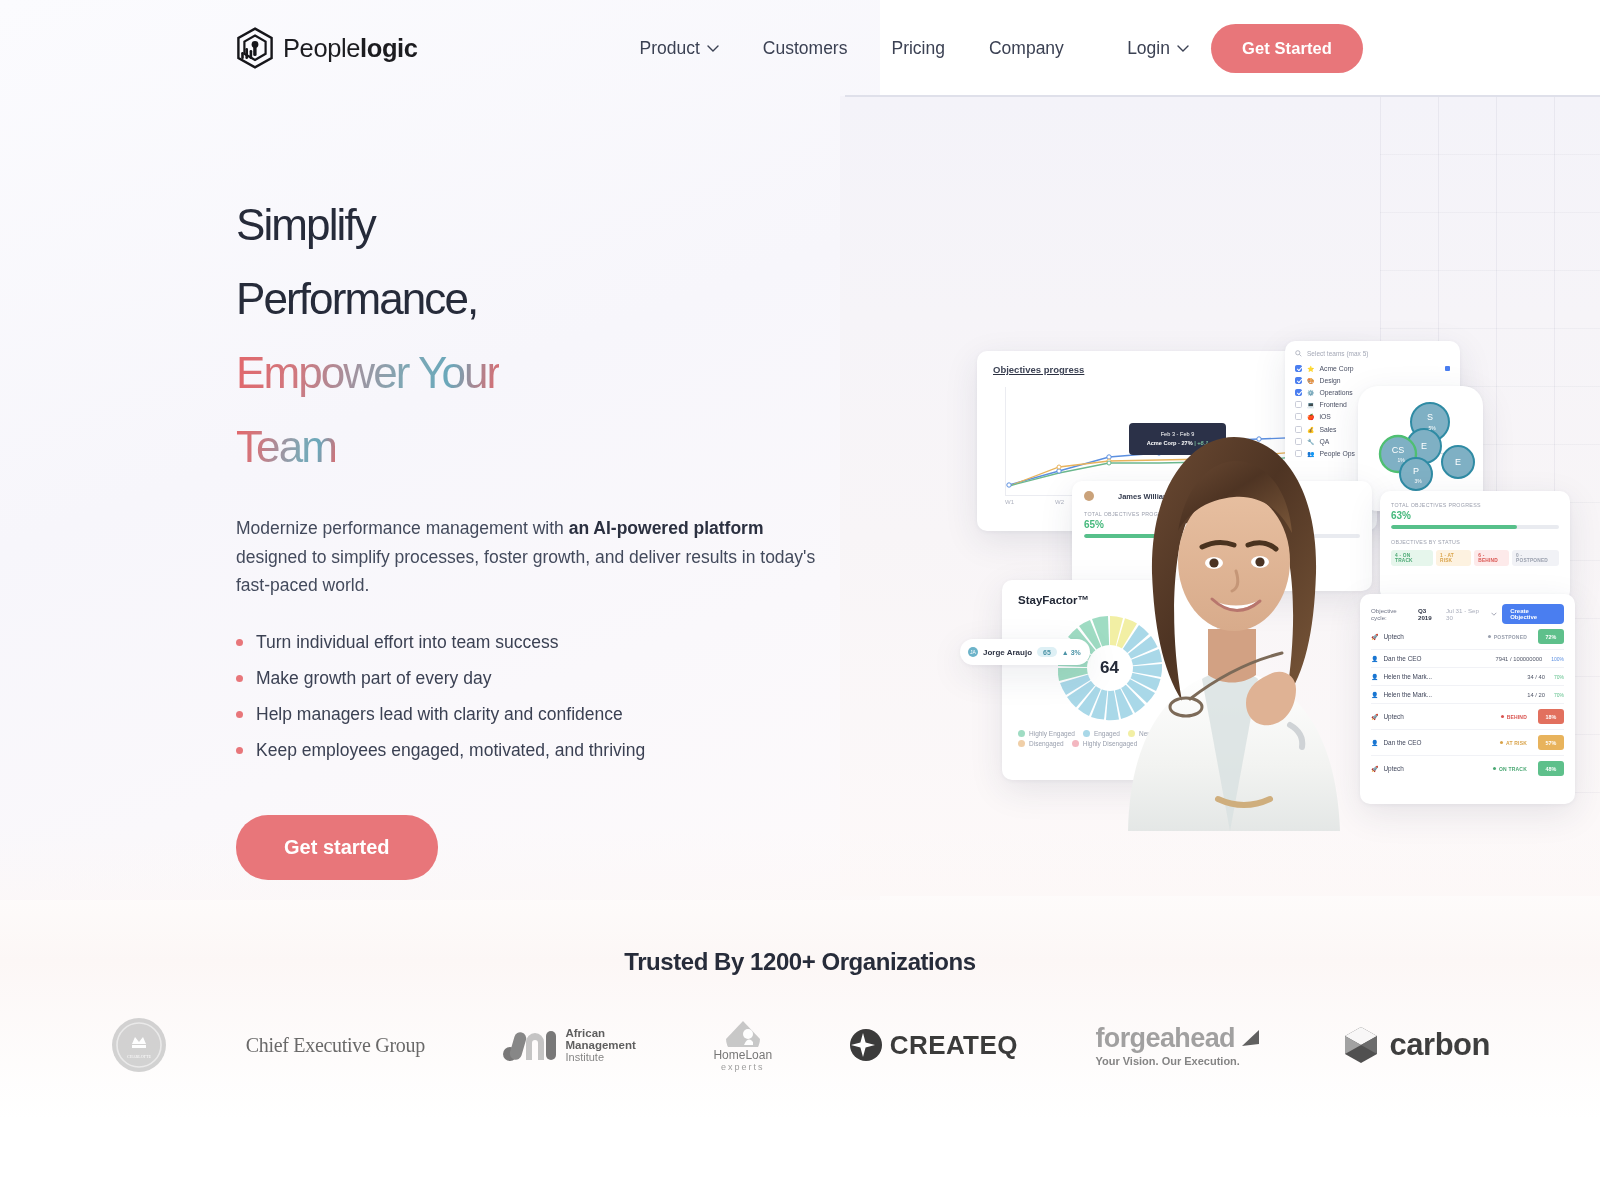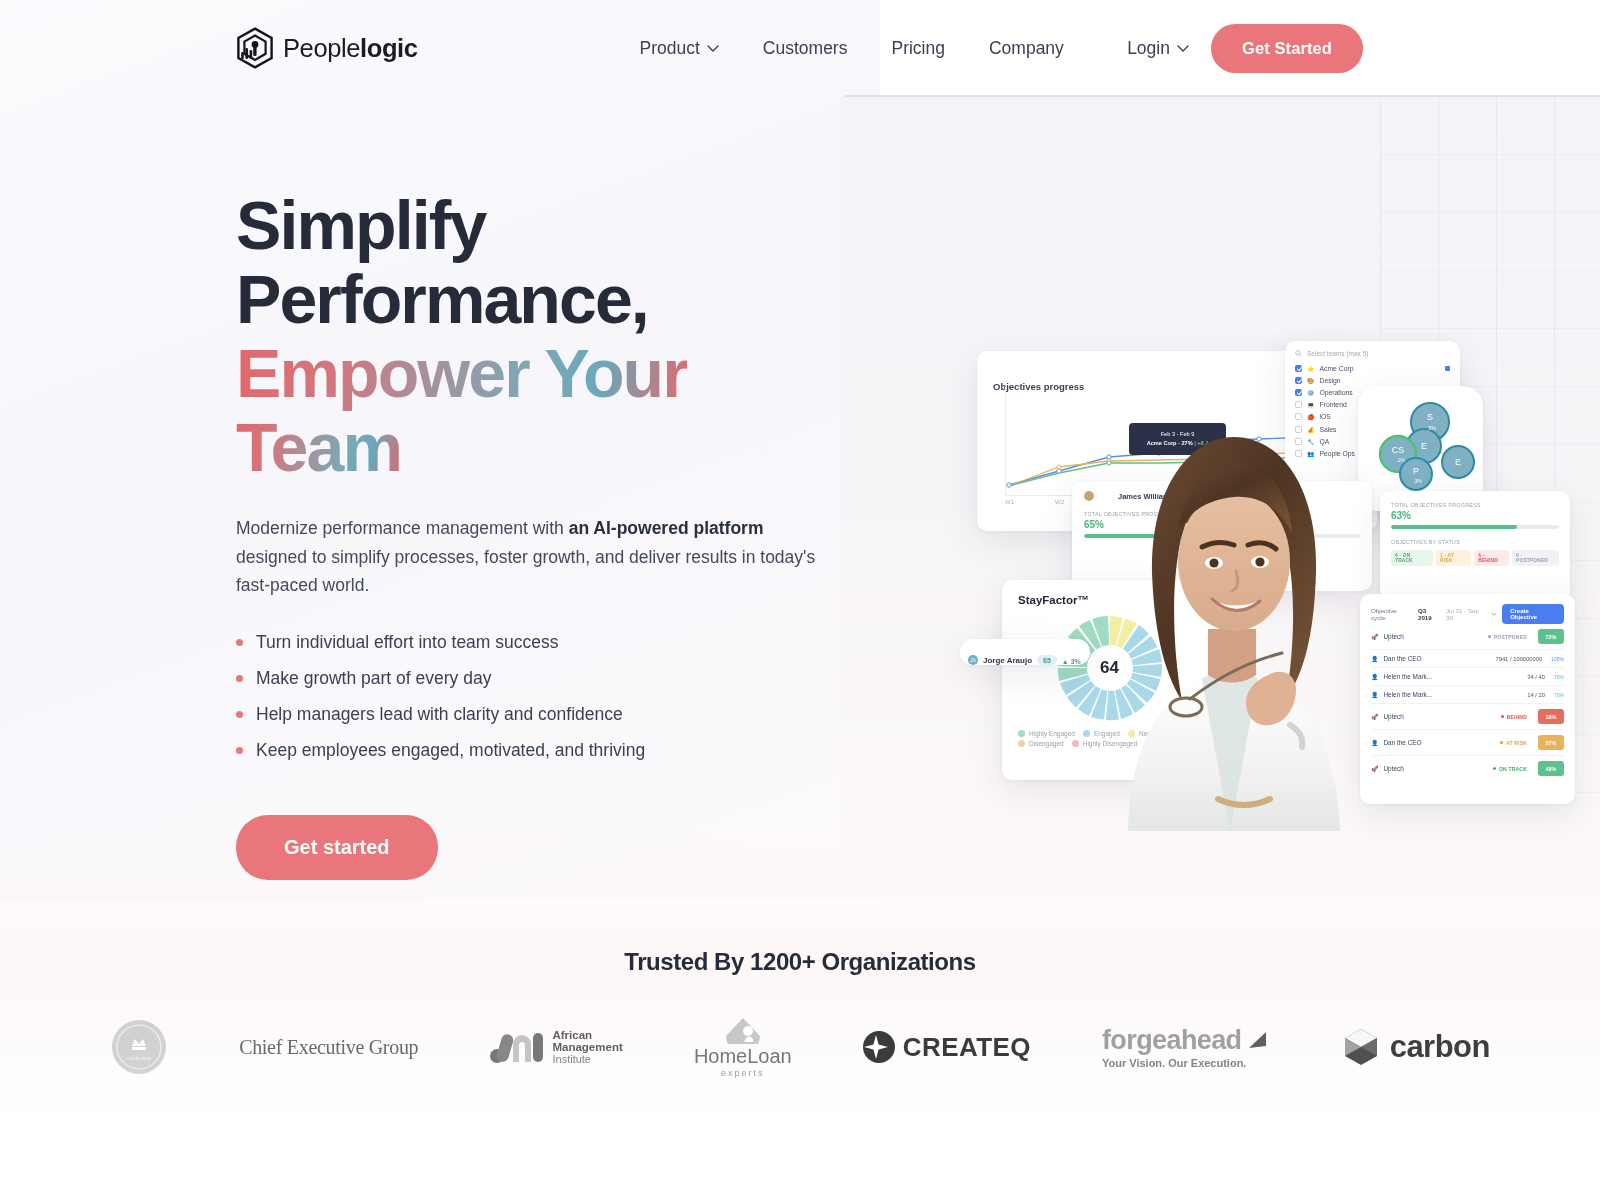--- a/index.html
+++ b/index.html
@@ -69,21 +69,21 @@
   .cta-top {
     background: #e8767a; color: #fff; border: none; border-radius: 26px;
     font-family: inherit; font-size: 16.5px; font-weight: 600;
     padding: 15px 31px; cursor: pointer; letter-spacing: .1px;
   }
 
   
   .hero { position: relative; z-index: 10; width: 1600px; height: 740px; }
   .hero-copy { position: absolute; left: 236px; top: 92px; width: 600px; }
   h1.headline {
-    font-size: 68px; line-height: 74px; font-weight: 700;
+    font-size: 44px; line-height: 74px; font-weight: 400;
     letter-spacing: -1.9px; color: #262b3a;
   }
   .grad {
     background: linear-gradient(100deg, #e2676b 0%, #d0787f 24%, #a2939f 45%, #7fa7b4 64%, #6aa8bb 80%, #e1696d 100%);
     -webkit-background-clip: text; background-clip: text;
     -webkit-text-fill-color: transparent; color: transparent;
   }
   .sub {
     margin-top: 30px; font-size: 17.5px; line-height: 28.5px;
     color: #434a5c; width: 580px;
@@ -104,21 +104,21 @@
     padding: 21px 48px; cursor: pointer;
   }
 
   
   .collage { position: absolute; left: 960px; top: 150px; width: 600px; height: 600px; z-index: 12; }
   .card {
     position: absolute; background: #fff; border-radius: 10px;
     box-shadow: 0 10px 34px rgba(40,45,80,.10), 0 1px 4px rgba(40,45,80,.05);
     overflow: hidden;
   }
-  .c-chart { left: 17px; top: 105px; width: 400px; height: 180px; padding: 30px 16px; }
+  .c-chart { left: 17px; top: 105px; width: 400px; height: 180px; padding: 13px 16px; text-decoration: underline; }
   .c-title { font-size: 9.5px; color: #3d4355; font-weight: 600; }
   .axis-y { position: absolute; left: 28px; top: 36px; width: 1px; height: 108px; background: #ebecf1; }
   .axis-x { position: absolute; left: 28px; top: 144px; width: 352px; height: 1px; background: #ebecf1; }
   .tick { position: absolute; font-size: 6px; color: #aeb2bf; }
   .tooltip {
     position: absolute; left: 152px; top: 72px; width: 97px; height: 32px;
     background: #2b3148; border-radius: 4px; color: #fff;
     display: flex; flex-direction: column; align-items: center; justify-content: center;
     font-size: 5.6px; line-height: 9px; z-index: 4;
   }
@@ -151,21 +151,21 @@
     width: 46px; height: 46px; border-radius: 50%; background: #fff;
     display: flex; align-items: center; justify-content: center;
     font-size: 17px; font-weight: 700; color: #242a38;
   }
   .leg { display: flex; flex-wrap: wrap; gap: 3px 8px; margin-top: 8px; font-size: 6.5px; color: #9aa0ae; }
   .leg span { display: flex; align-items: center; gap: 4px; }
   .dot { width: 7px; height: 7px; border-radius: 50%; display: inline-block; }
 
   .c-jorge {
     left: 0px; top: 393px; width: 130px; height: 26px; border-radius: 13px;
-    display: flex; align-items: flex-end; gap: 5px; padding: 0 8px; z-index: 6;
+    display: flex; align-items: center; gap: 5px; padding: 0 8px; z-index: 6;
   }
   .pill { background: #def0f5; color: #4b93a6; border-radius: 8px; padding: 1.5px 6px; font-size: 7px; font-weight: 600; }
   .up { color: #4b93a6; font-size: 7px; font-weight: 600; }
 
   .c-prog { left: 420px; top: 245px; width: 190px; height: 110px; padding: 9px 11px; }
   .st-badges { display: flex; gap: 3px; margin-top: 5px; }
   .st { font-size: 4.8px; font-weight: 700; letter-spacing: .2px; border-radius: 3px; padding: 3px 4px; }
 
   .c-obj { left: 400px; top: 348px; width: 215px; height: 210px; padding: 10px 11px; }
   .obj-head { display: flex; align-items: center; gap: 5px; font-size: 6.2px; color: #6f7486; }
@@ -654,21 +654,21 @@
           <div style="font-size:11px;color:#6a6a6a">Institute</div>
         </div>
       </div>
 
       <div class="logo-item" style="flex-direction:column">
         <svg width="38" height="28" viewBox="0 0 38 28">
           <path d="M19 2 L36 20 a17 17 0 0 1 -34 0 Z" fill="#bdbdbd"></path>
           <circle cx="24" cy="15" r="5" fill="#fff"></circle>
           <path d="M20 26 q4 -9 9 -3 v3 z" fill="#fff"></path>
         </svg>
-        <div style="font-size:20px;color:#5a5a5a;margin-top:1px">HomeLoan</div>
+        <div style="font-size:12px;color:#5a5a5a;margin-top:1px">HomeLoan</div>
         <div style="font-size:9px;color:#8a8a8a;letter-spacing:2px">experts</div>
       </div>
 
       <div class="logo-item">
         <svg width="32" height="32" viewBox="0 0 32 32">
           <circle cx="16" cy="16" r="16" fill="#111"></circle>
           <path d="M13 4 L15.6 13.4 L25 16 L15.6 18.6 L13 28 L10.4 18.6 L1 16 L10.4 13.4 Z" fill="#fff"></path>
         </svg>
         <span style="font-size:26px;font-weight:700;letter-spacing:.4px;color:#111;margin-left:8px">CREATEQ</span>
       </div>

